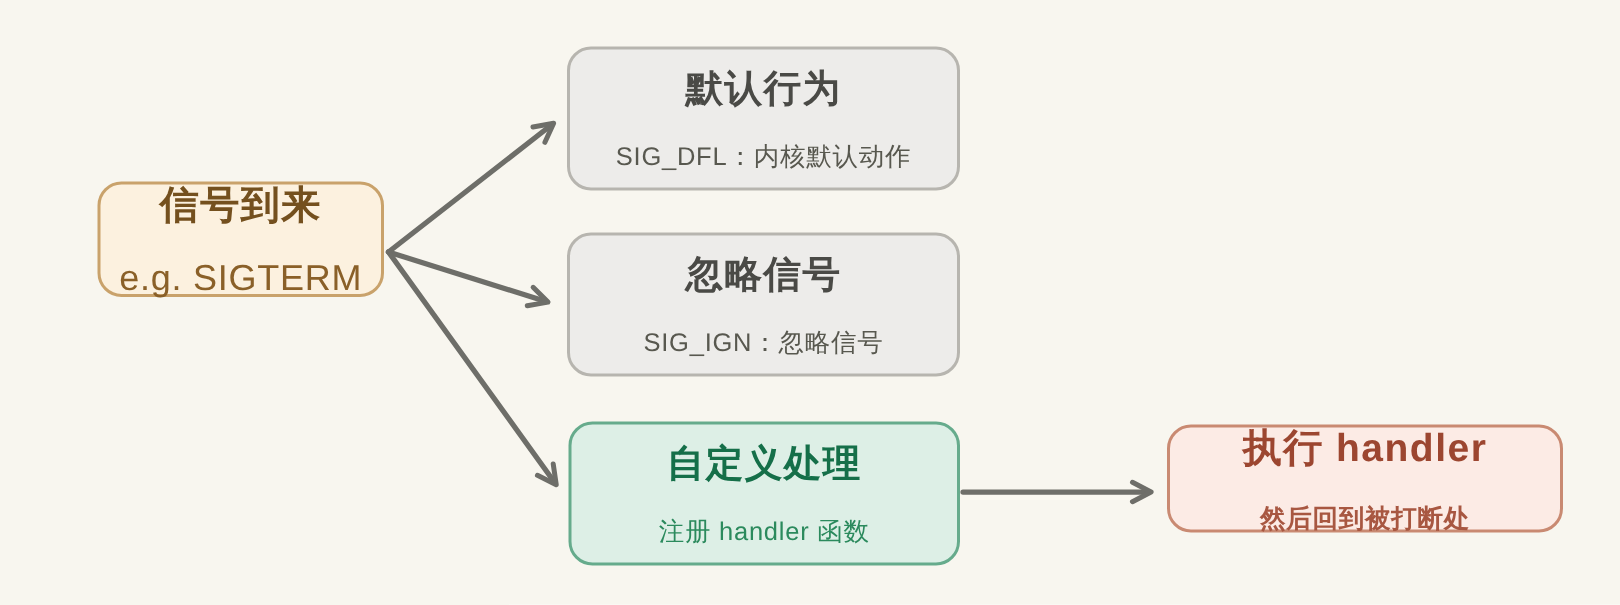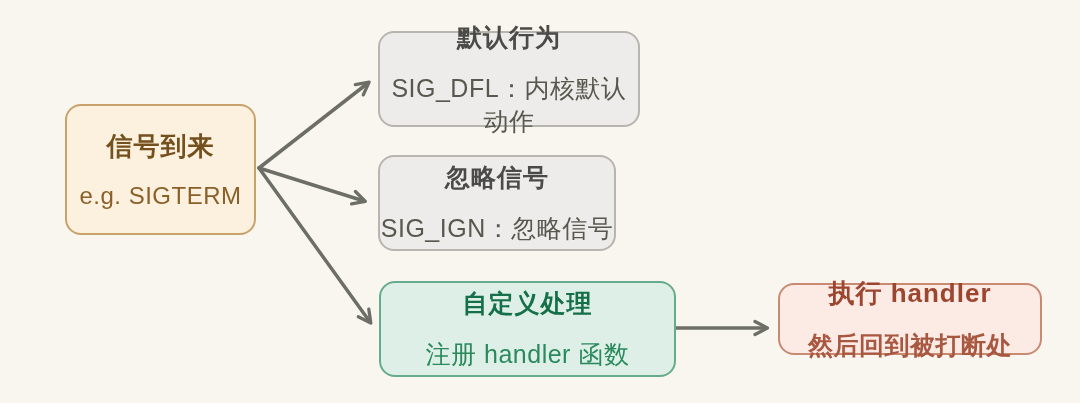--- a/index.html
+++ b/index.html
@@ -46,50 +46,50 @@
     border-radius: 16px;
     border: 2px solid;
     text-align: center;
   }
   .node .title {
     font-weight: bold;
     font-size: 25px;
     letter-spacing: 1px;
   }
   .node .subtitle {
-    font-size: 25px;
+    font-size: 17px;
     letter-spacing: 0.5px;
   }
   .node-signal {
-    left: 65px; top: 104px;
-    width: 191px; height: 131px;
+    left: 65px; top: 121px;
+    width: 191px; height: 77px;
     background: var(--signal-fill);
     border-color: var(--signal-border);
   }
   .node-signal .title { color: var(--signal-title); font-size: 26px; }
   .node-signal .subtitle { color: var(--signal-sub); font-size: 24px; }
 
   .node-default {
     left: 378px; top: 31px;
     width: 262px; height: 96px;
     background: var(--neutral-fill);
     border-color: var(--neutral-border);
   }
   .node-ignore {
     left: 378px; top: 155px;
-    width: 238px; height: 96px;
+    width: 262px; height: 96px;
     background: var(--neutral-fill);
     border-color: var(--neutral-border);
   }
   .node-default .title, .node-ignore .title { color: var(--neutral-title); }
   .node-default .subtitle, .node-ignore .subtitle { color: var(--neutral-sub); }
 
   .node-custom {
     left: 379px; top: 281px;
-    width: 297px; height: 96px;
+    width: 261px; height: 96px;
     background: var(--custom-fill);
     border-color: var(--custom-border);
   }
   .node-custom .title { color: var(--custom-title); }
   .node-custom .subtitle { color: var(--custom-sub); }
 
   .node-handler {
     left: 778px; top: 283px;
     width: 264px; height: 72px;
     background: var(--handler-fill);

